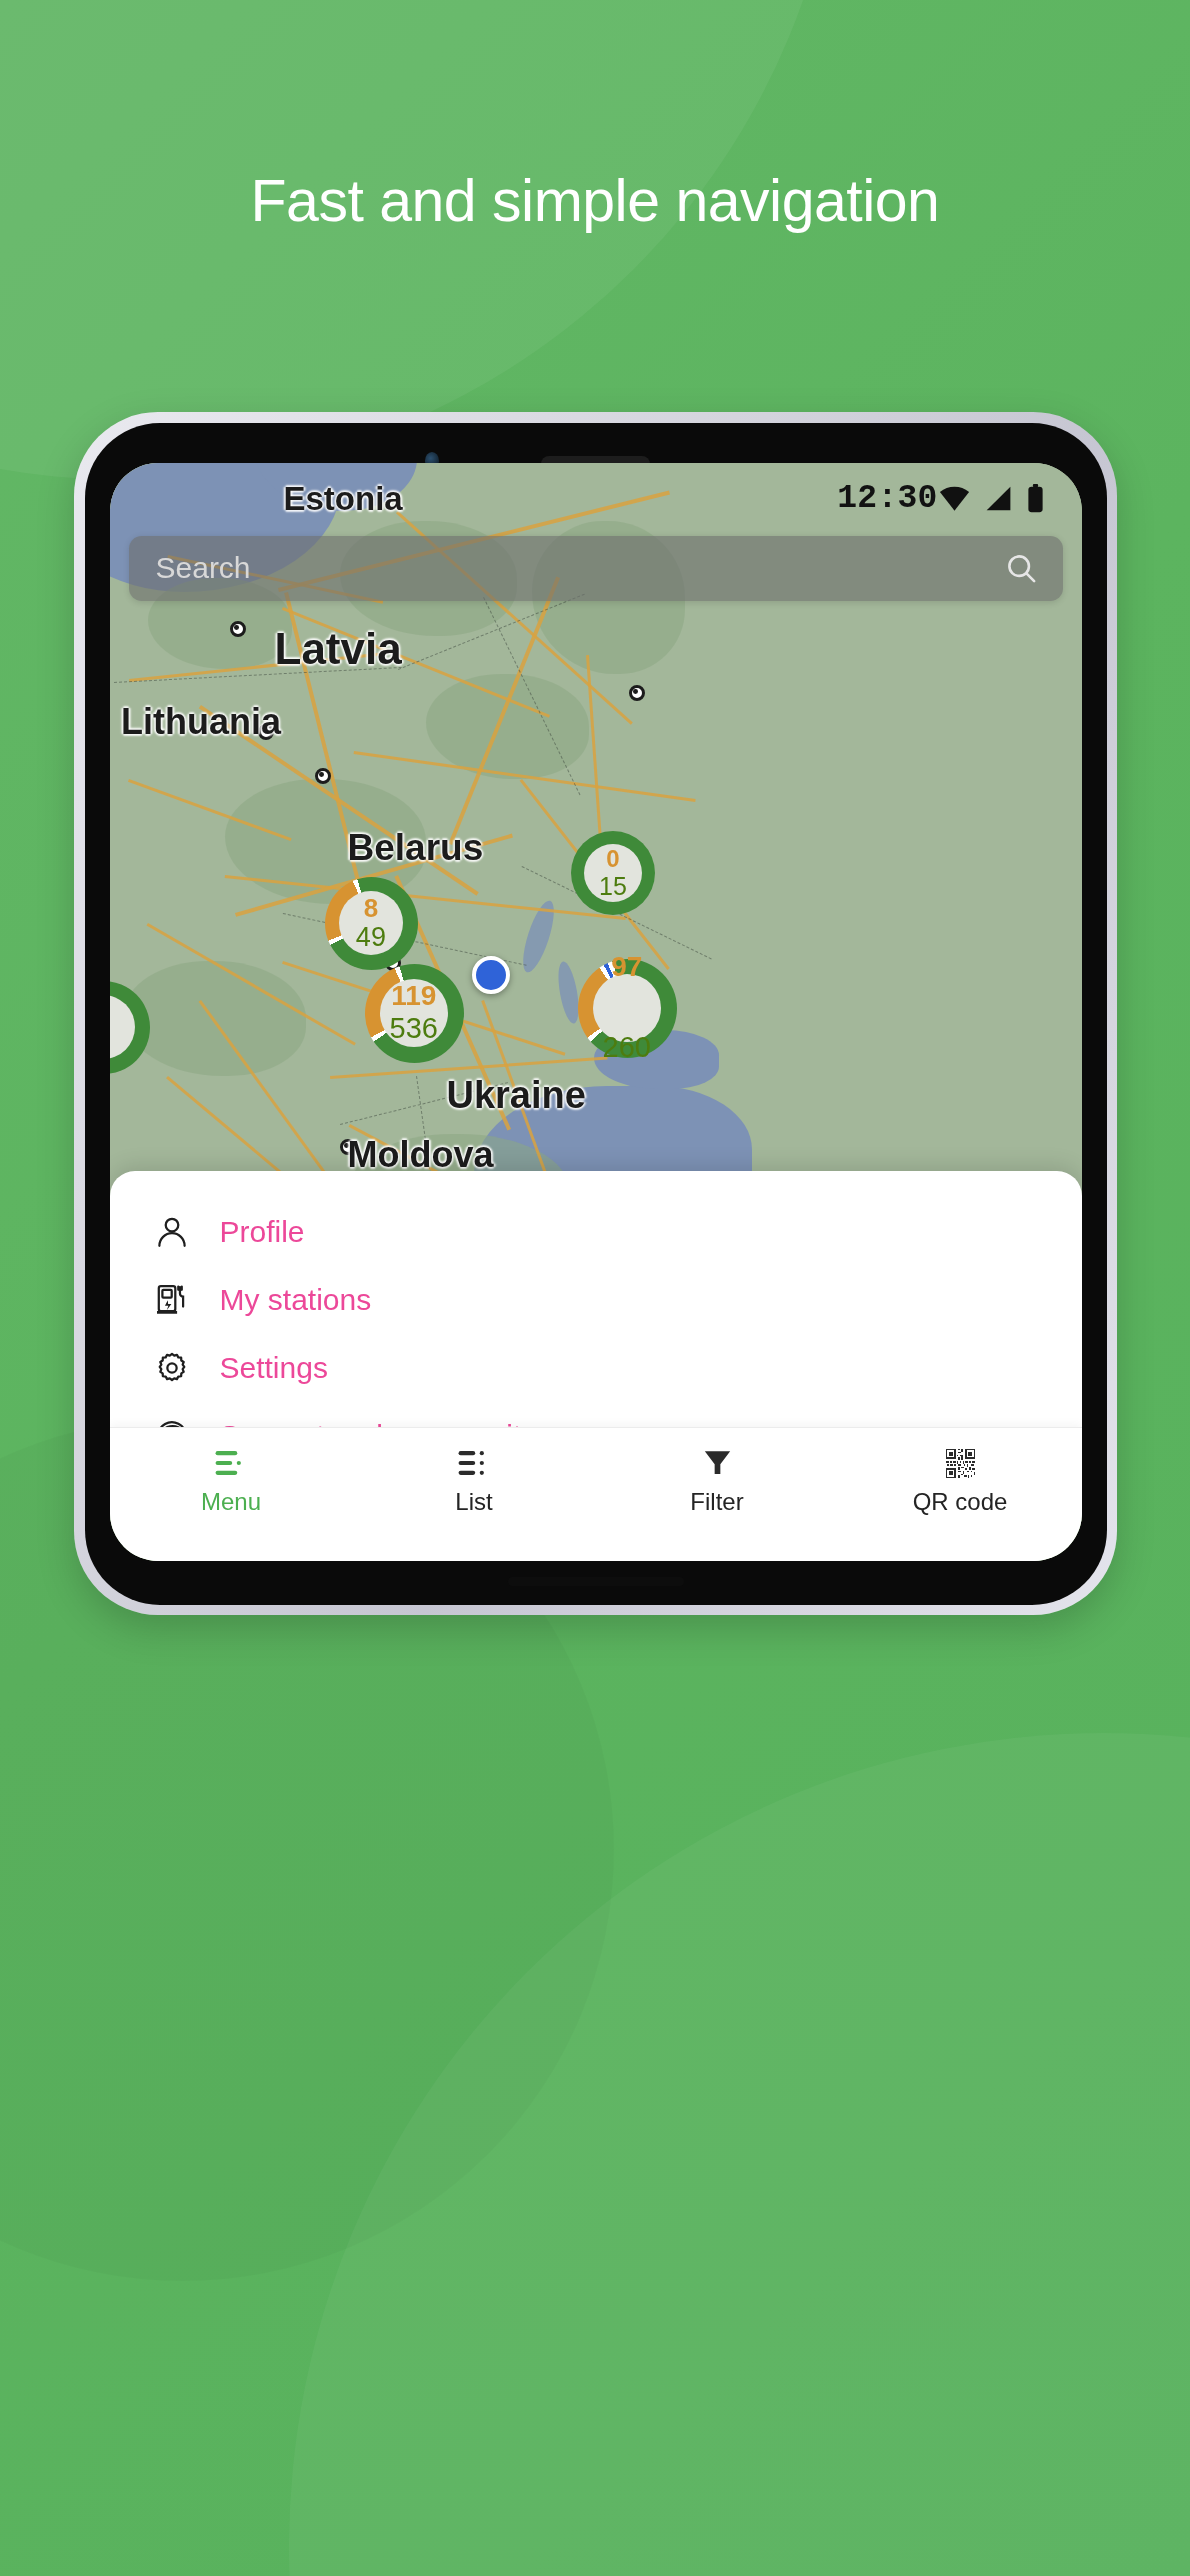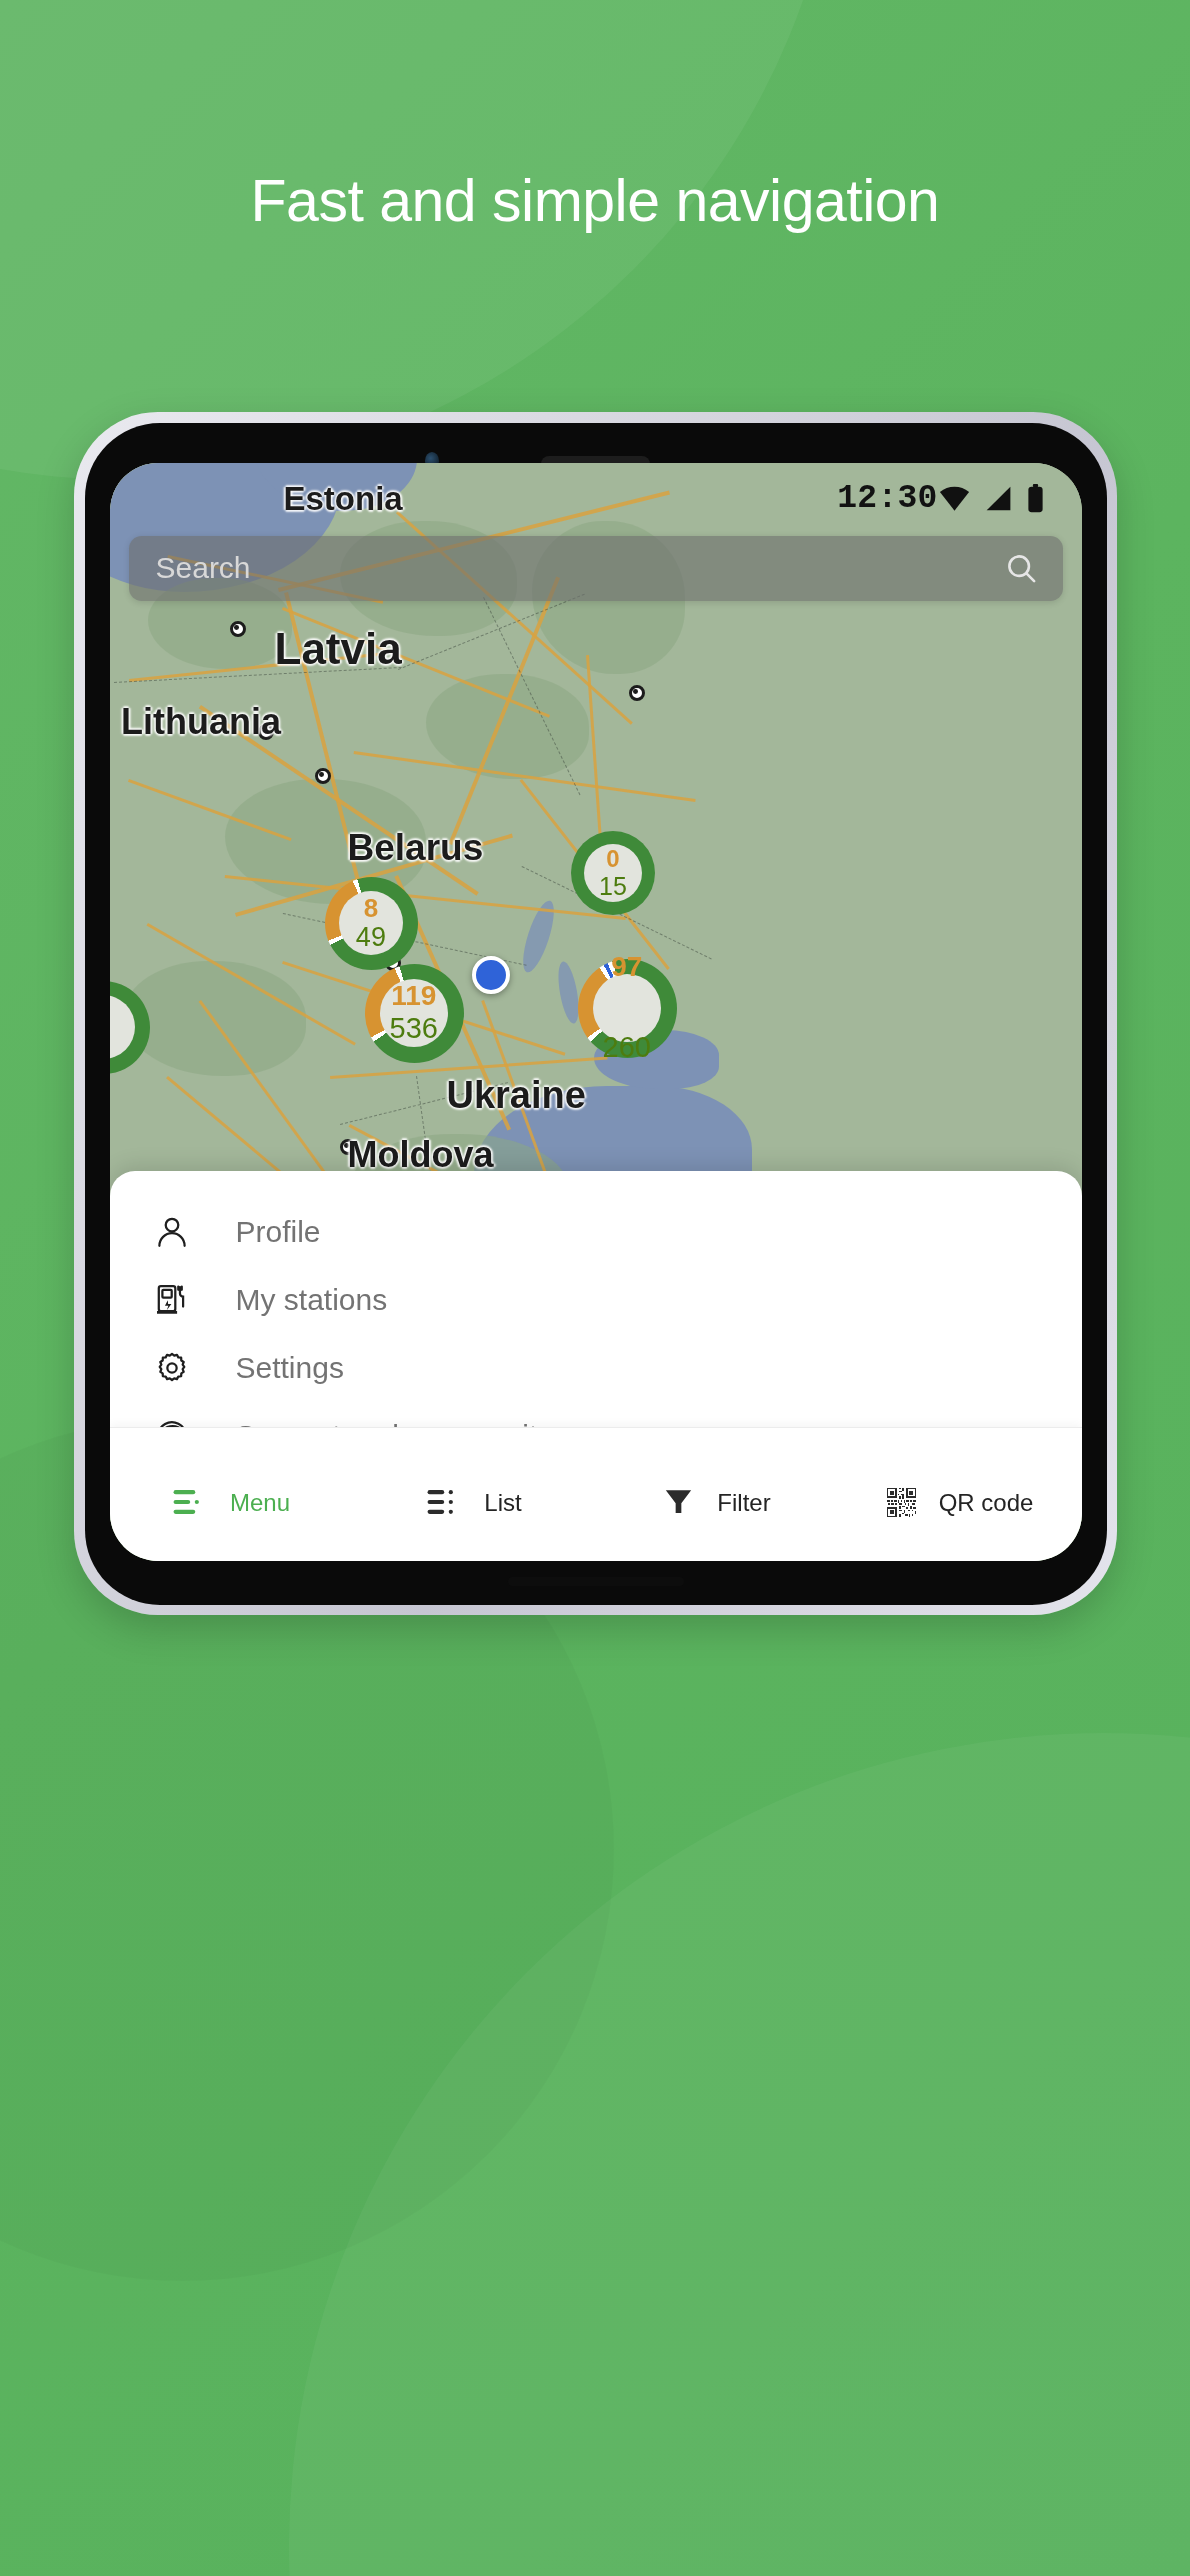--- a/index.html
+++ b/index.html
@@ -296,46 +296,46 @@
     height: 68px;
     padding: 0 44px;
   }
   .menu-row .mi {
     width: 50px;
     display: flex;
     align-items: center;
     justify-content: flex-start;
   }
   .menu-row .ml {
-    margin-left: 32px;
+    margin-left: 16px;
     font-size: 30px;
-    color: #737373;
+    color: #ec4899;
   }
 
   
   #bottom-nav {
     position: absolute;
     left: 0; right: 0;
     bottom: 0;
     height: 134px;
     background: #ffffff;
     border-top: 1.4px solid #ececec;
     display: flex;
     z-index: 9;
     border-radius: 0 0 48px 48px;
     box-shadow: 0 -2.9px 9.6px rgba(0,0,0,0.045);
   }
   .nav-item {
     flex: 1;
     display: flex;
-    flex-direction: row;
+    flex-direction: column;
     align-items: center;
-    justify-content: center;
+    justify-content: flex-start;
     padding-top: 17px;
-    gap: 23px;
+    gap: 5px;
   }
   .nav-item .nl {
     font-size: 24px;
     color: #242424;
   }
   .nav-item.active .nl { color: #4caf50; }
   .nav-ico { height: 38px; display: flex; align-items: center; justify-content: center; }
 </style>
 </head>
 <body>

